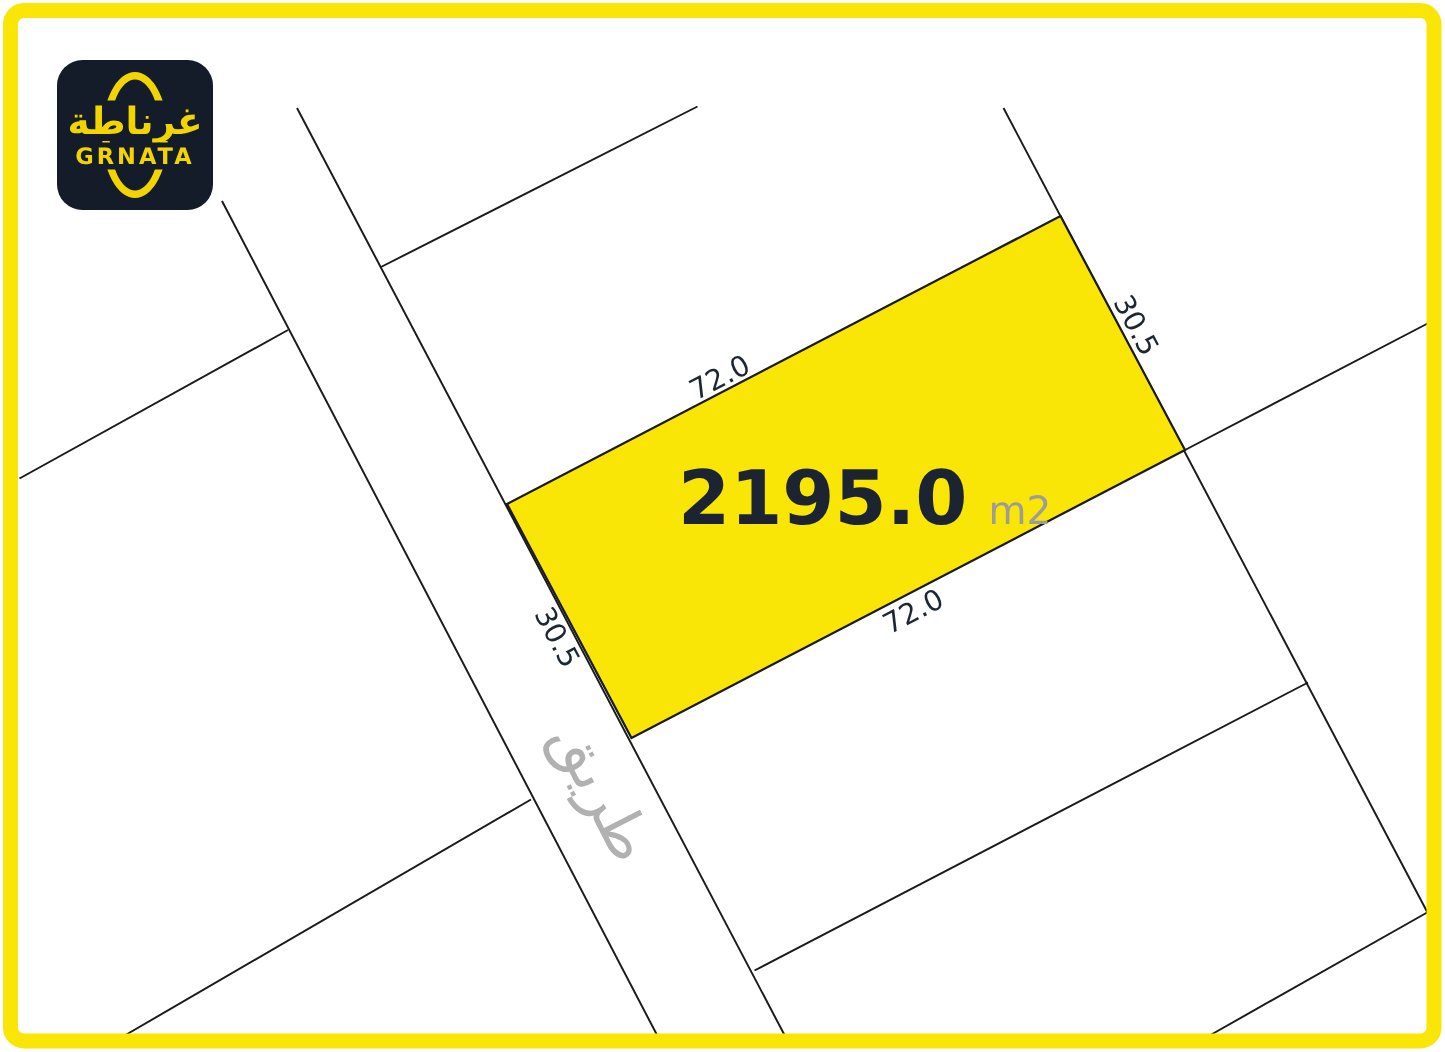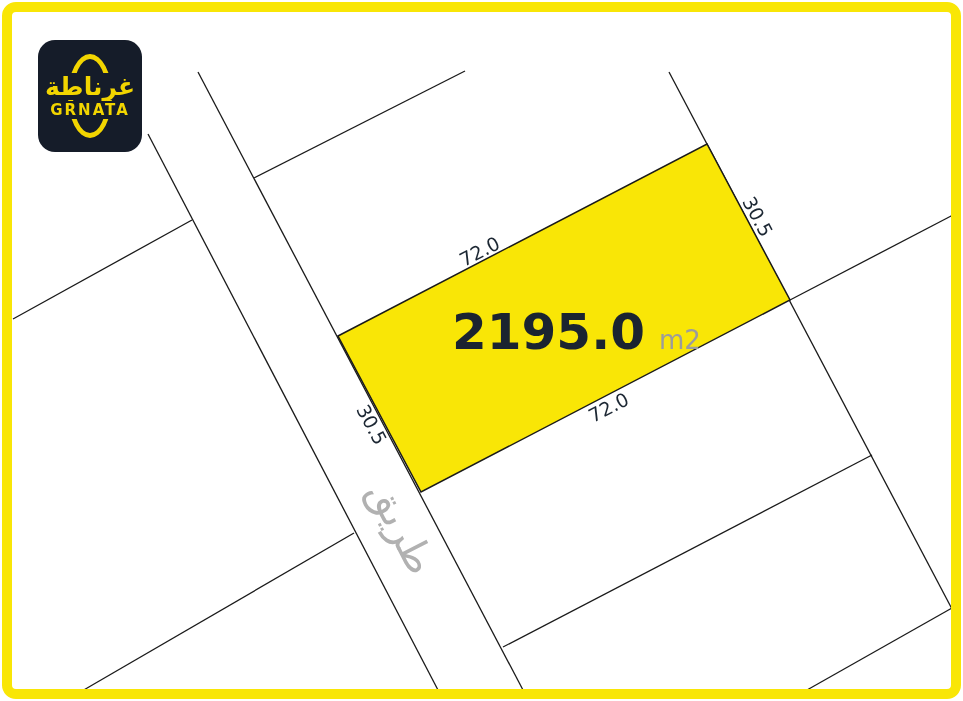--- a/index.html
+++ b/index.html
@@ -50,21 +50,21 @@
   .road-label {
     font-family: "DejaVu Sans", sans-serif;
     font-size: 40px;
     fill: var(--road_gray, #b1b1b1);
     text-anchor: middle;
   }
   
   .logo {
     position: absolute;
     left: 38px; top: 40px;
-    width: 104px; height: 112px;
+    width: 104px; height: 100px;
     background: var(--logo_bg, #151c29);
     border-radius: 17px;
     z-index: 20;
     display: flex;
     flex-direction: column;
     align-items: center;
     justify-content: center;
     overflow: hidden;
   }
   .logo-ellipse {

